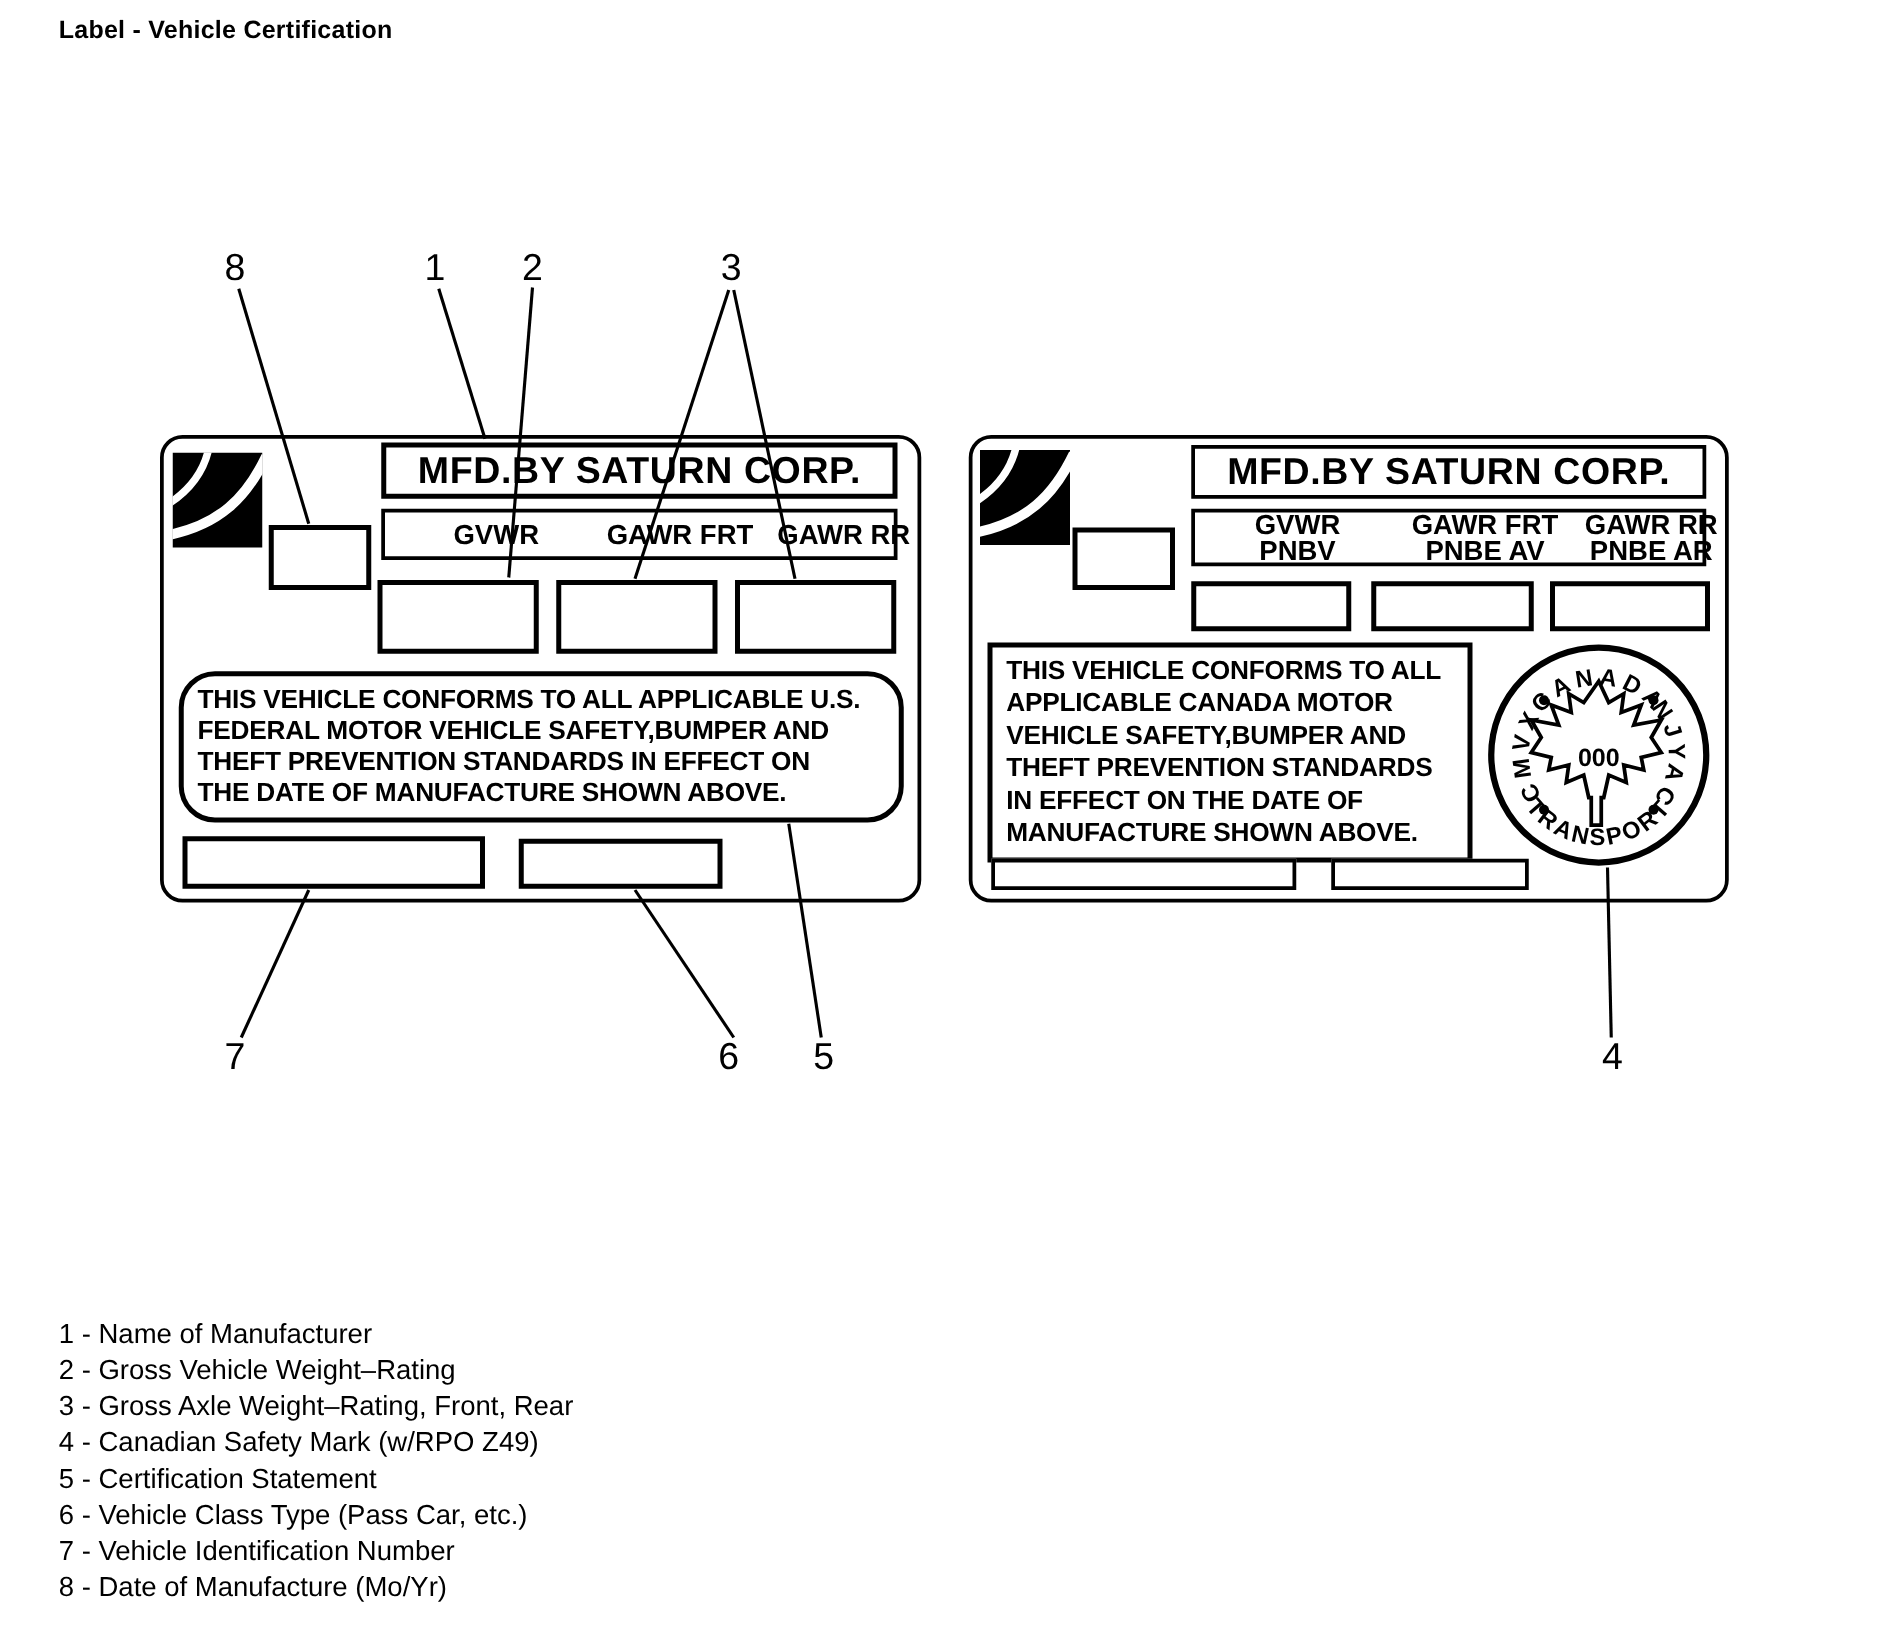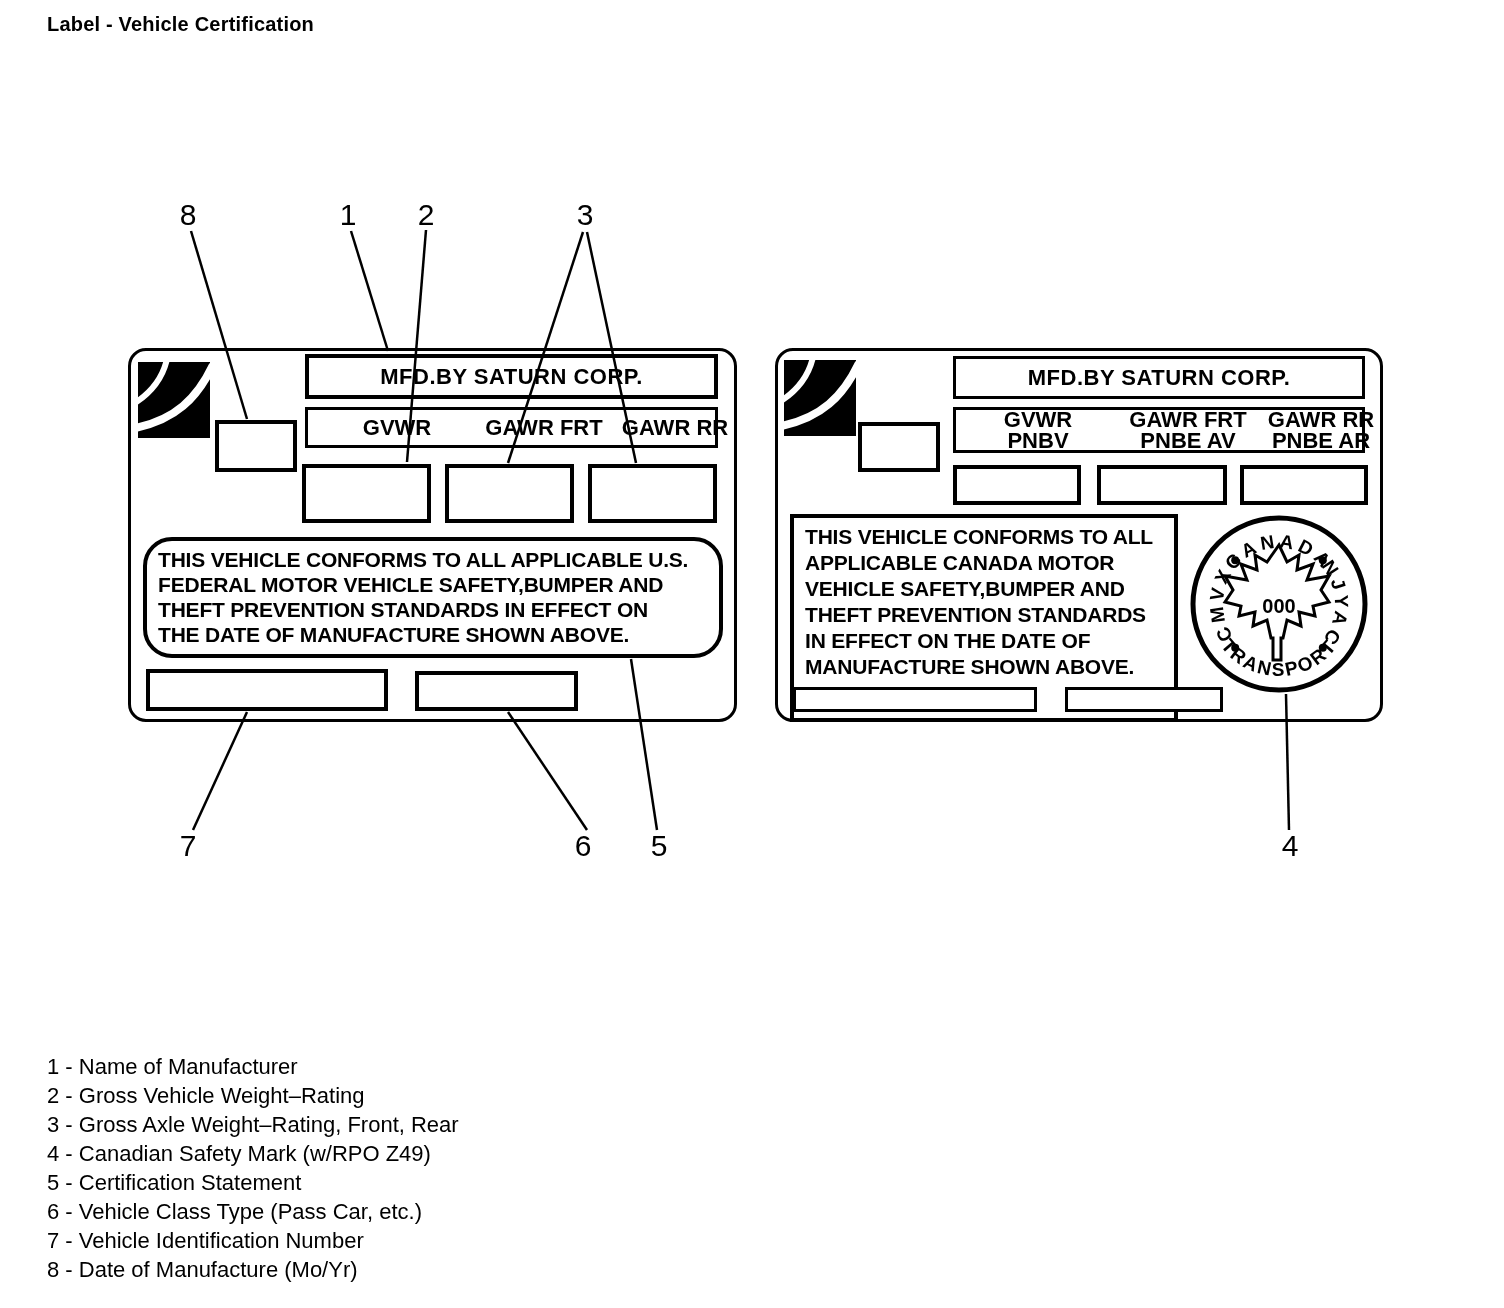--- a/index.html
+++ b/index.html
@@ -35,26 +35,26 @@
   .us .vin-box   { left: 15px;  top: 318px; width: 242px; height: 42px; }
   .us .class-box { left: 284px; top: 320px; width: 163px; height: 40px; }
   
   .ca .logo      { left: 6px;   top: 9px;   width: 72px;  height: 78px; }
   .ca .date-box  { left: 80px;  top: 71px;  width: 82px;  height: 50px; }
   .ca .mfd-box   { left: 175px; top: 5px;   width: 412px; height: 43px; }
   .ca .hdr-box   { left: 175px; top: 56px;  width: 412px; height: 46px; }
   .ca .val-1     { left: 175px; top: 114px; width: 128px; height: 40px; }
   .ca .val-2     { left: 319px; top: 114px; width: 130px; height: 40px; }
   .ca .val-3     { left: 462px; top: 114px; width: 128px; height: 40px; }
-  .ca .stmt-box  { left: 12px;  top: 163px; width: 388px; height: 208px; }
+  .ca .stmt-box  { left: 12px;  top: 163px; width: 388px; height: 176px; }
   .ca .vin-box   { left: 15px;  top: 336px; width: 244px; height: 25px; }
   .ca .class-box { left: 287px; top: 336px; width: 158px; height: 25px; }
   .ca .safety-mark { position: absolute; left: 406px; top: 158px; width: 190px; height: 190px; }
   .mfd-box { display: flex; align-items: center; justify-content: center;
-             font-weight: bold; font-size: 22px; letter-spacing: 0.5px; }
+             font-weight: bold; font-size: 30px; letter-spacing: 0.5px; }
   .hdr-box { font-weight: bold; font-size: 22px; }
   .hdr-cell { position: absolute; transform: translateX(-50%); text-align: center; white-space: nowrap; margin-left: 28px; }
   .us .hdr-cell { top: 50%; transform: translate(-50%,-50%); }
   .ca .hdr-cell { top: -1px; line-height: 21px; }
   .stmt-box { font-weight: bold; font-size: 21px; letter-spacing: -0.2px;
               padding: 6px 0 0 11px; white-space: nowrap; }
   .us .stmt-box { line-height: 25px; border-radius: 29px; }
   .ca .stmt-box { line-height: 26px; }
   
   .callout {

